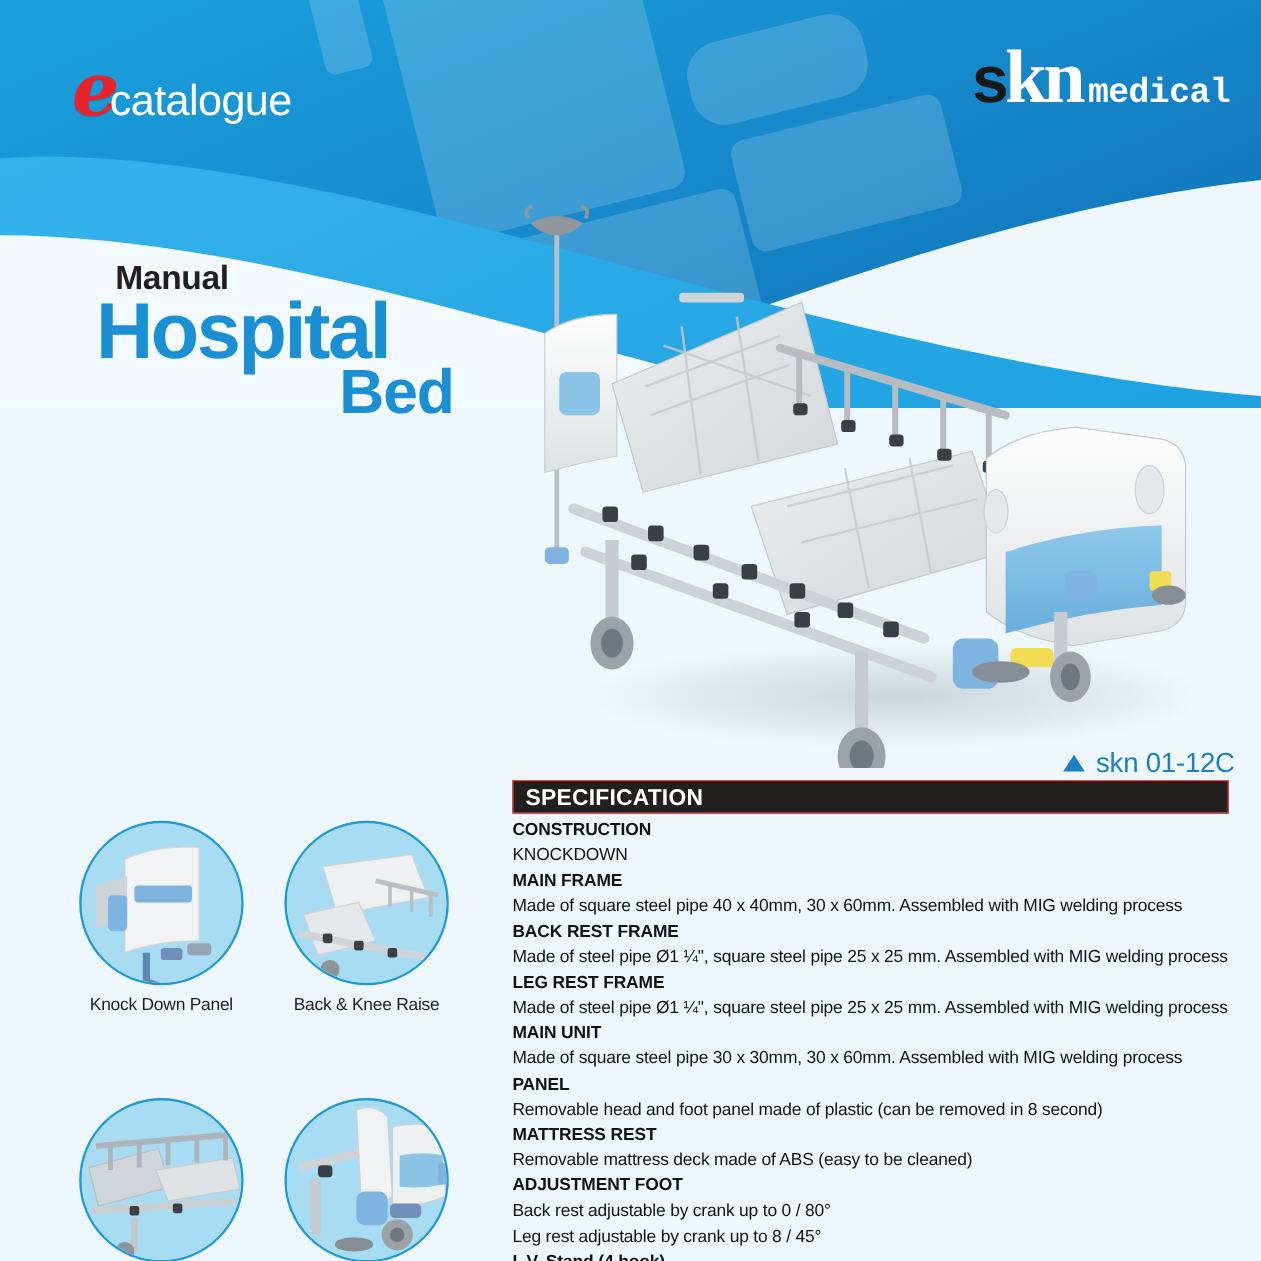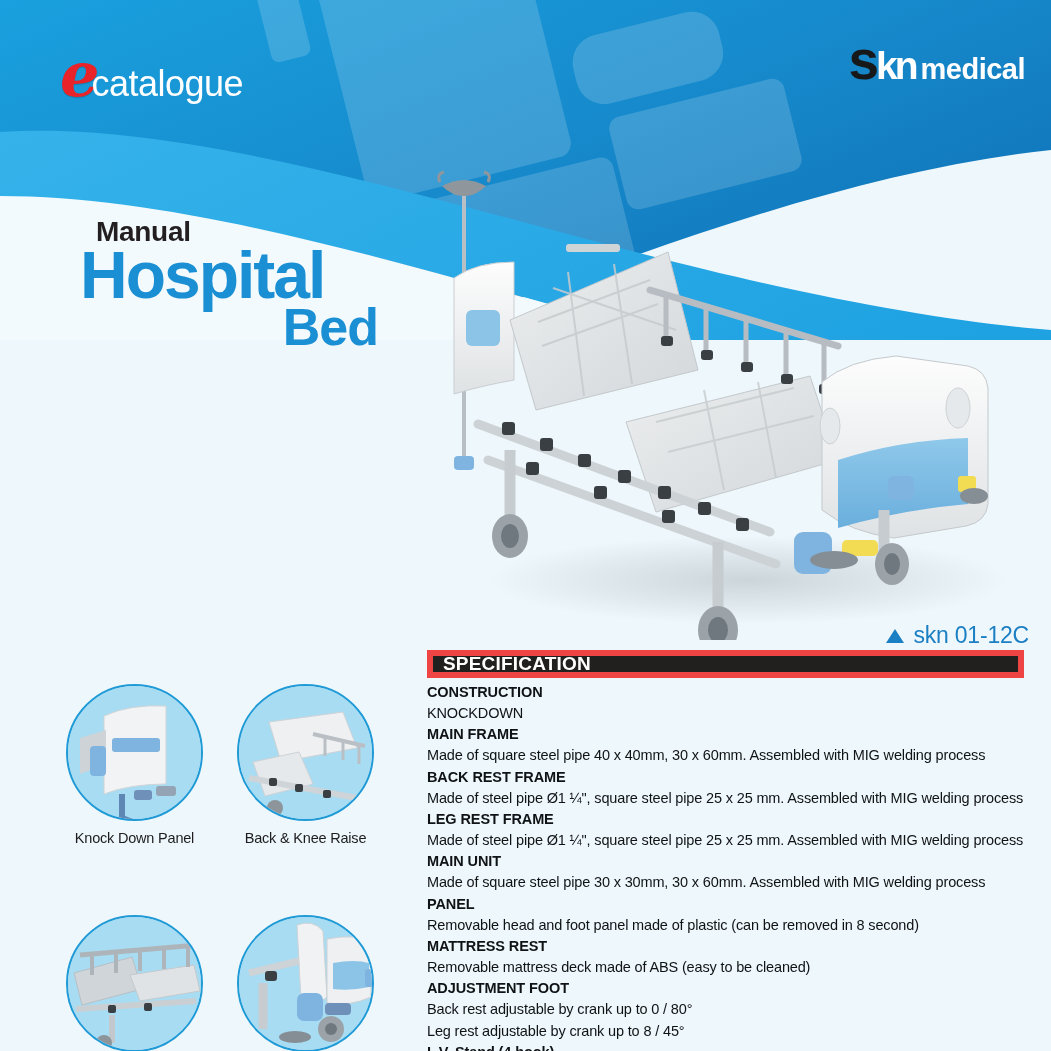--- a/index.html
+++ b/index.html
@@ -22,22 +22,22 @@
     font-size:62px; color:#e8242a; line-height:1; letter-spacing:-2px;
     text-shadow:0 1px 1px rgba(0,0,0,.18);
   }
   .ecat .cat {
     font-family:"Liberation Sans", sans-serif; font-size:36px; color:#ffffff;
     letter-spacing:-.5px; margin-left:-6px; line-height:1;
   }
 
   .brand { position:absolute; right:26px; top:36px; z-index:6; display:flex; align-items:baseline; }
   .brand .s { font-size:55px; font-weight:700; color:#17181a; line-height:.9; letter-spacing:-3px; font-family:"Liberation Sans",sans-serif;}
-  .brand .kn { font-size:39px; font-weight:700; color:#ffffff; line-height:.9; letter-spacing:-3px; font-family:Liberation Sans, sans-serif;}
-  .brand .med { font-size:29px; font-weight:700; color:#ffffff; line-height:1; margin-left:5px; letter-spacing:-.5px; font-family:Liberation Sans, sans-serif;}
+  .brand .kn { font-size:63px; font-weight:700; color:#ffffff; line-height:.9; letter-spacing:-3px; font-family:Liberation Serif, serif;}
+  .brand .med { font-size:29px; font-weight:700; color:#ffffff; line-height:1; margin-left:5px; letter-spacing:-.5px; font-family:Liberation Mono, monospace;}
 
   
   .title-block { position:absolute; left:80px; top:218px; z-index:7; width:320px; }
   .t-manual { font-size:28px; font-weight:700; color:#231f20; letter-spacing:-.3px; margin-left:16px; line-height:1; }
   .t-hospital { font-size:66px; font-weight:700; color:#1b8fd4; letter-spacing:-2px; line-height:.95; margin-top:-2px; }
   .t-bed { font-size:52px; font-weight:700; color:#1b8fd4; letter-spacing:-1px; line-height:1; text-align:right; margin-top:-6px; padding-right:22px; }
 
   
   .bed-photo { position:absolute; left:418px; top:160px; width:633px; height:480px; z-index:5; }
 
@@ -45,22 +45,22 @@
   .model-label {
     position:absolute; right:22px; top:622px; z-index:6;
     display:flex; align-items:center; gap:9px;
     font-size:23px; color:#1b7fc4; font-weight:400; letter-spacing:-.2px;
   }
   .tri { width:0;height:0; border-left:9px solid transparent; border-right:9px solid transparent; border-bottom:14px solid #1b7fc4; }
 
   
   .spec { position:absolute; left:427px; top:650px; width:597px; z-index:6; }
   .spec-bar {
-    background:#221f1f; border:6px solid #ef4444;
-    height:28px; display:flex; align-items:center; padding-left:10px;
+    background:#221f1f; border:1px solid #ef4444;
+    height:28px; display:flex; align-items:flex-end; padding-left:10px;
   }
   .spec-bar span { color:#fff; font-size:19px; font-weight:700; letter-spacing:.2px; }
   .spec-body { padding-top:4px; }
   .spec-h { font-size:14.5px; font-weight:700; color:#101316; line-height:1.46; letter-spacing:-.1px; }
   .spec-p { font-size:14.5px; font-weight:400; color:#101316; line-height:1.46; letter-spacing:-.15px; }
 
   
   .thumbs { position:absolute; left:0; top:684px; width:420px; z-index:6; }
   .thumb-row { display:flex; gap:34px; padding-left:66px; }
   .thumb-row + .thumb-row { margin-top:69px; }

